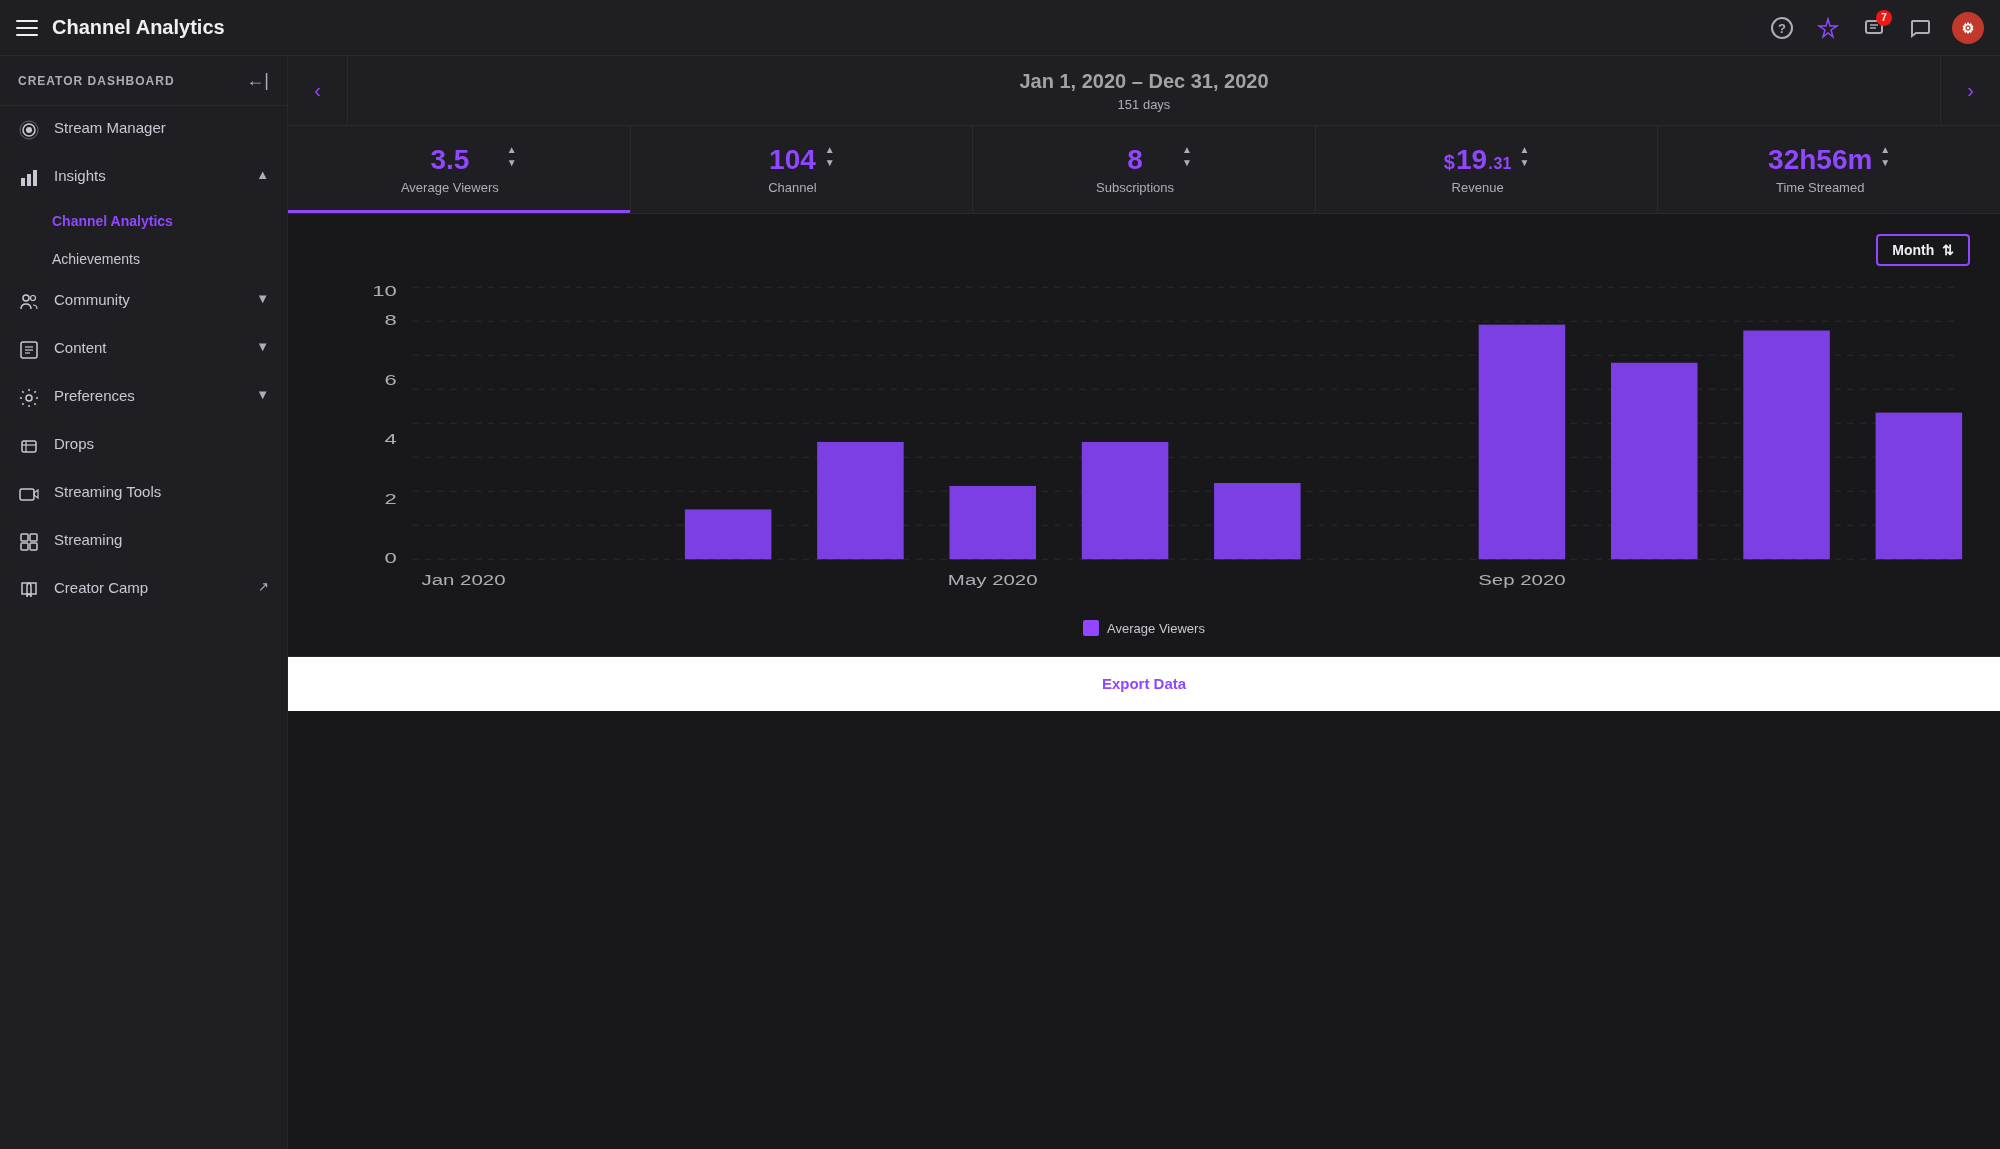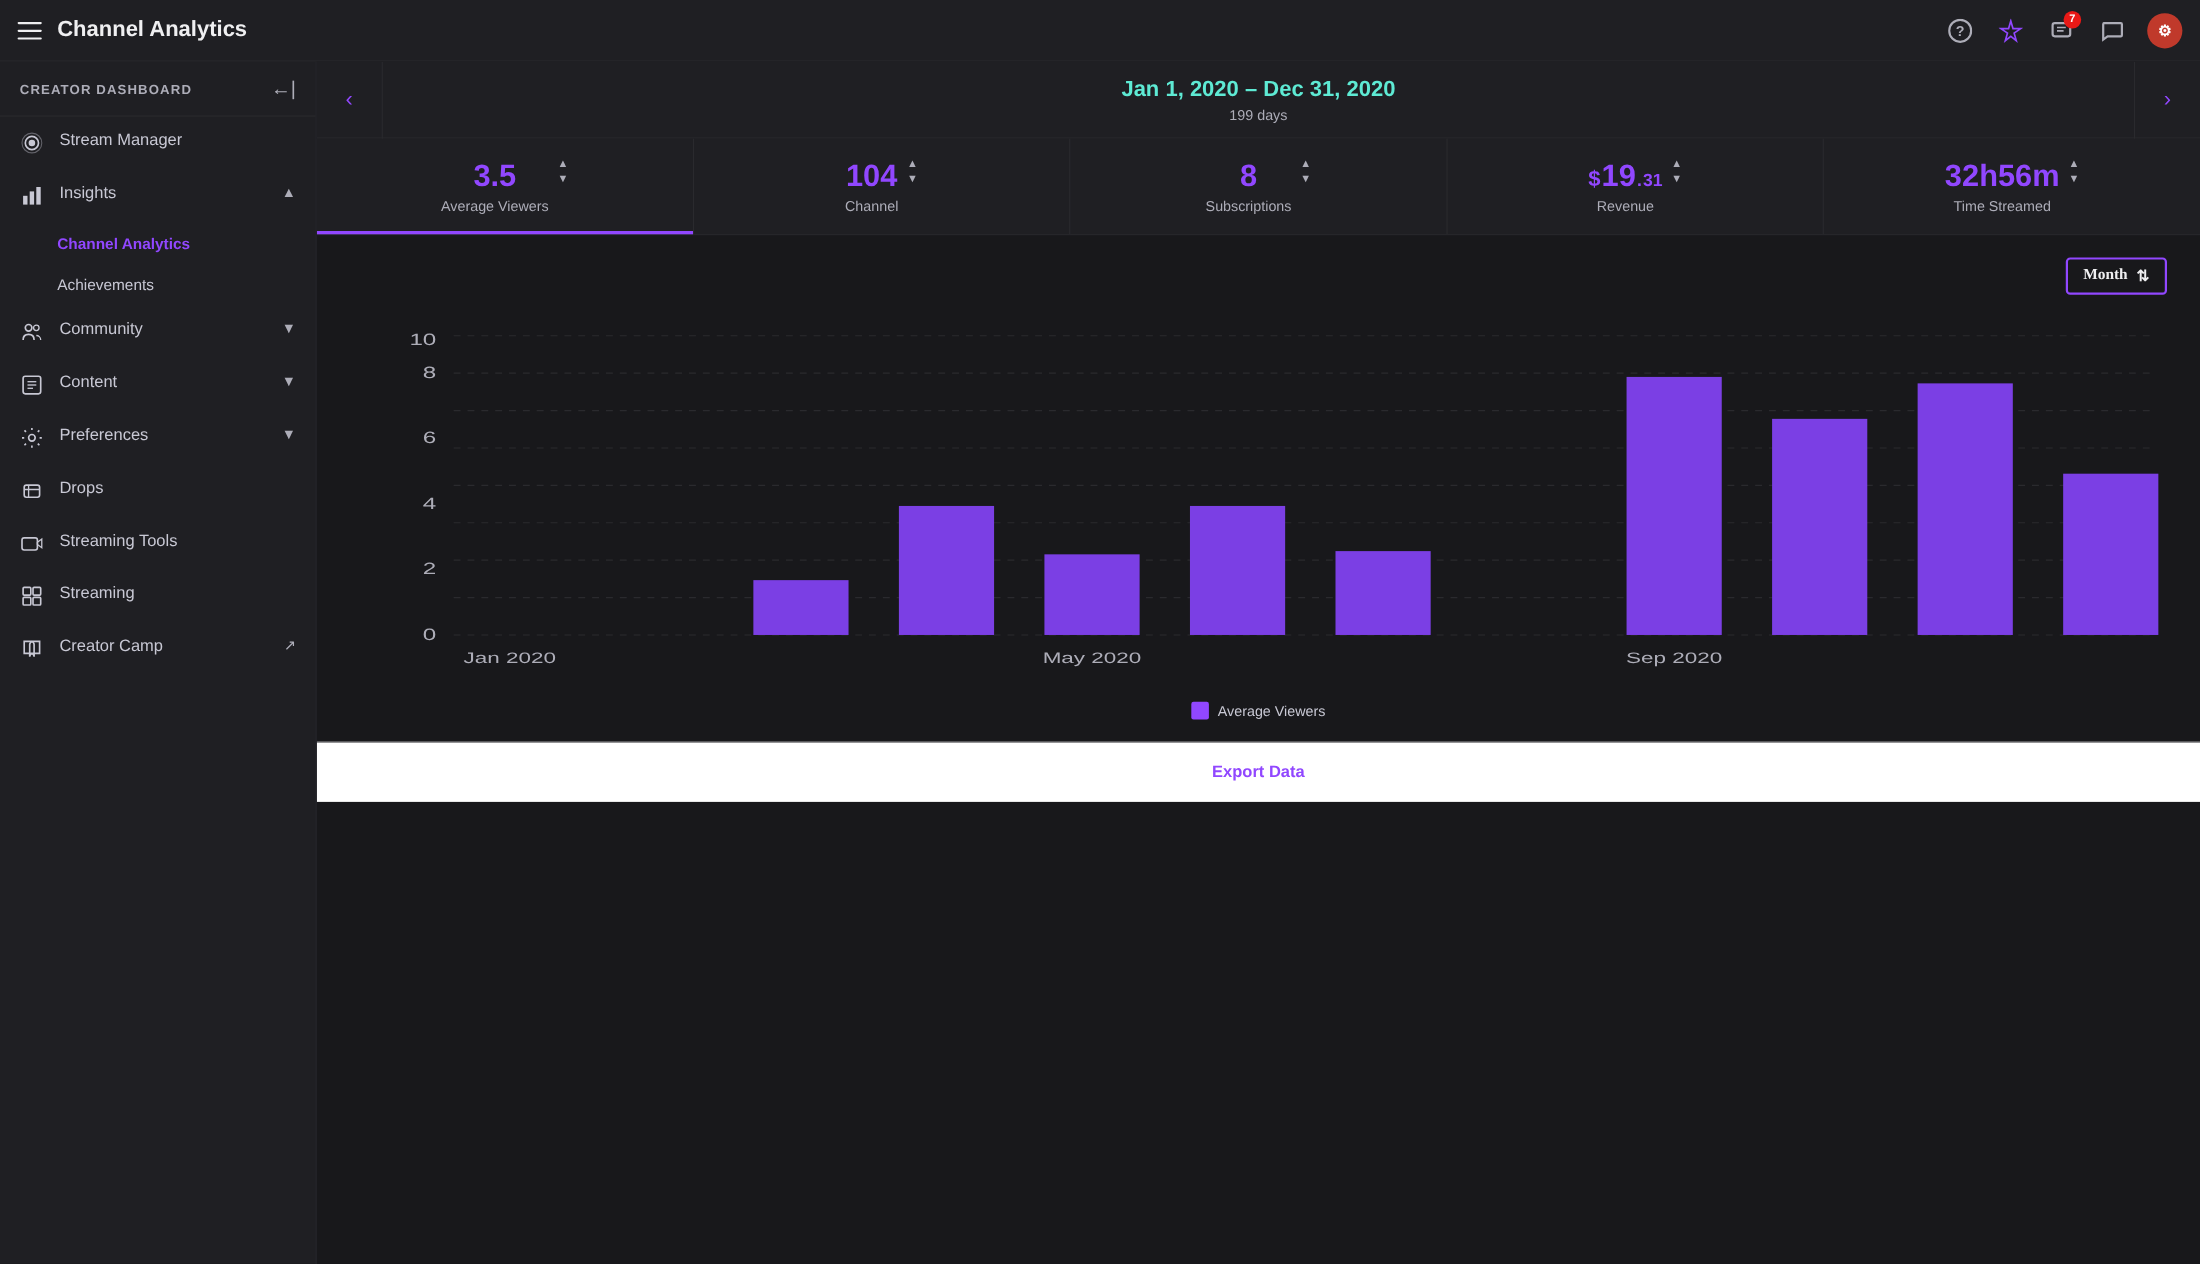--- a/index.html
+++ b/index.html
@@ -209,21 +209,21 @@
       flex: 1;
       display: flex;
       flex-direction: column;
       align-items: center;
       justify-content: center;
       gap: 4px;
     }
     .date-range-text {
       font-size: 20px;
       font-weight: 600;
-      color: #5eead4;
+      color: #a3a3a3;
     }
     .date-range-days {
       font-size: 13px;
       color: #adadb8;
     }
 
     
     .stats-bar {
       display: flex;
       background: #1f1f23;
@@ -285,22 +285,20 @@
     }
 
     
     .chart-area {
       padding: 20px 30px 20px 30px;
       background: #18181b;
     }
     .chart-controls {
       display: flex;
       justify-content: flex-end;
-      margin-bottom: 16px;
-      font-family: Liberation Serif, serif;
     }
     .month-select {
       background: #18181b;
       border: 2px solid #9147ff;
       color: #efeff1;
       padding: 6px 14px;
       border-radius: 4px;
       font-size: 14px;
       font-weight: 600;
       cursor: pointer;
@@ -515,21 +513,21 @@
   </div>
 
   <div class="content">
 
     <div class="date-range-bar">
       <div class="date-nav-btn">
         <span>‹</span>
       </div>
       <div class="date-range-center">
         <span class="date-range-text">Jan 1, 2020 – Dec 31, 2020</span>
-        <span class="date-range-days">199 days</span>
+        <span class="date-range-days">151 days</span>
       </div>
       <div class="date-nav-btn right">
         <span>›</span>
       </div>
     </div>
 
     <div class="stats-bar">
 
       <div class="stat-item selected">
         <div class="stat-content">

